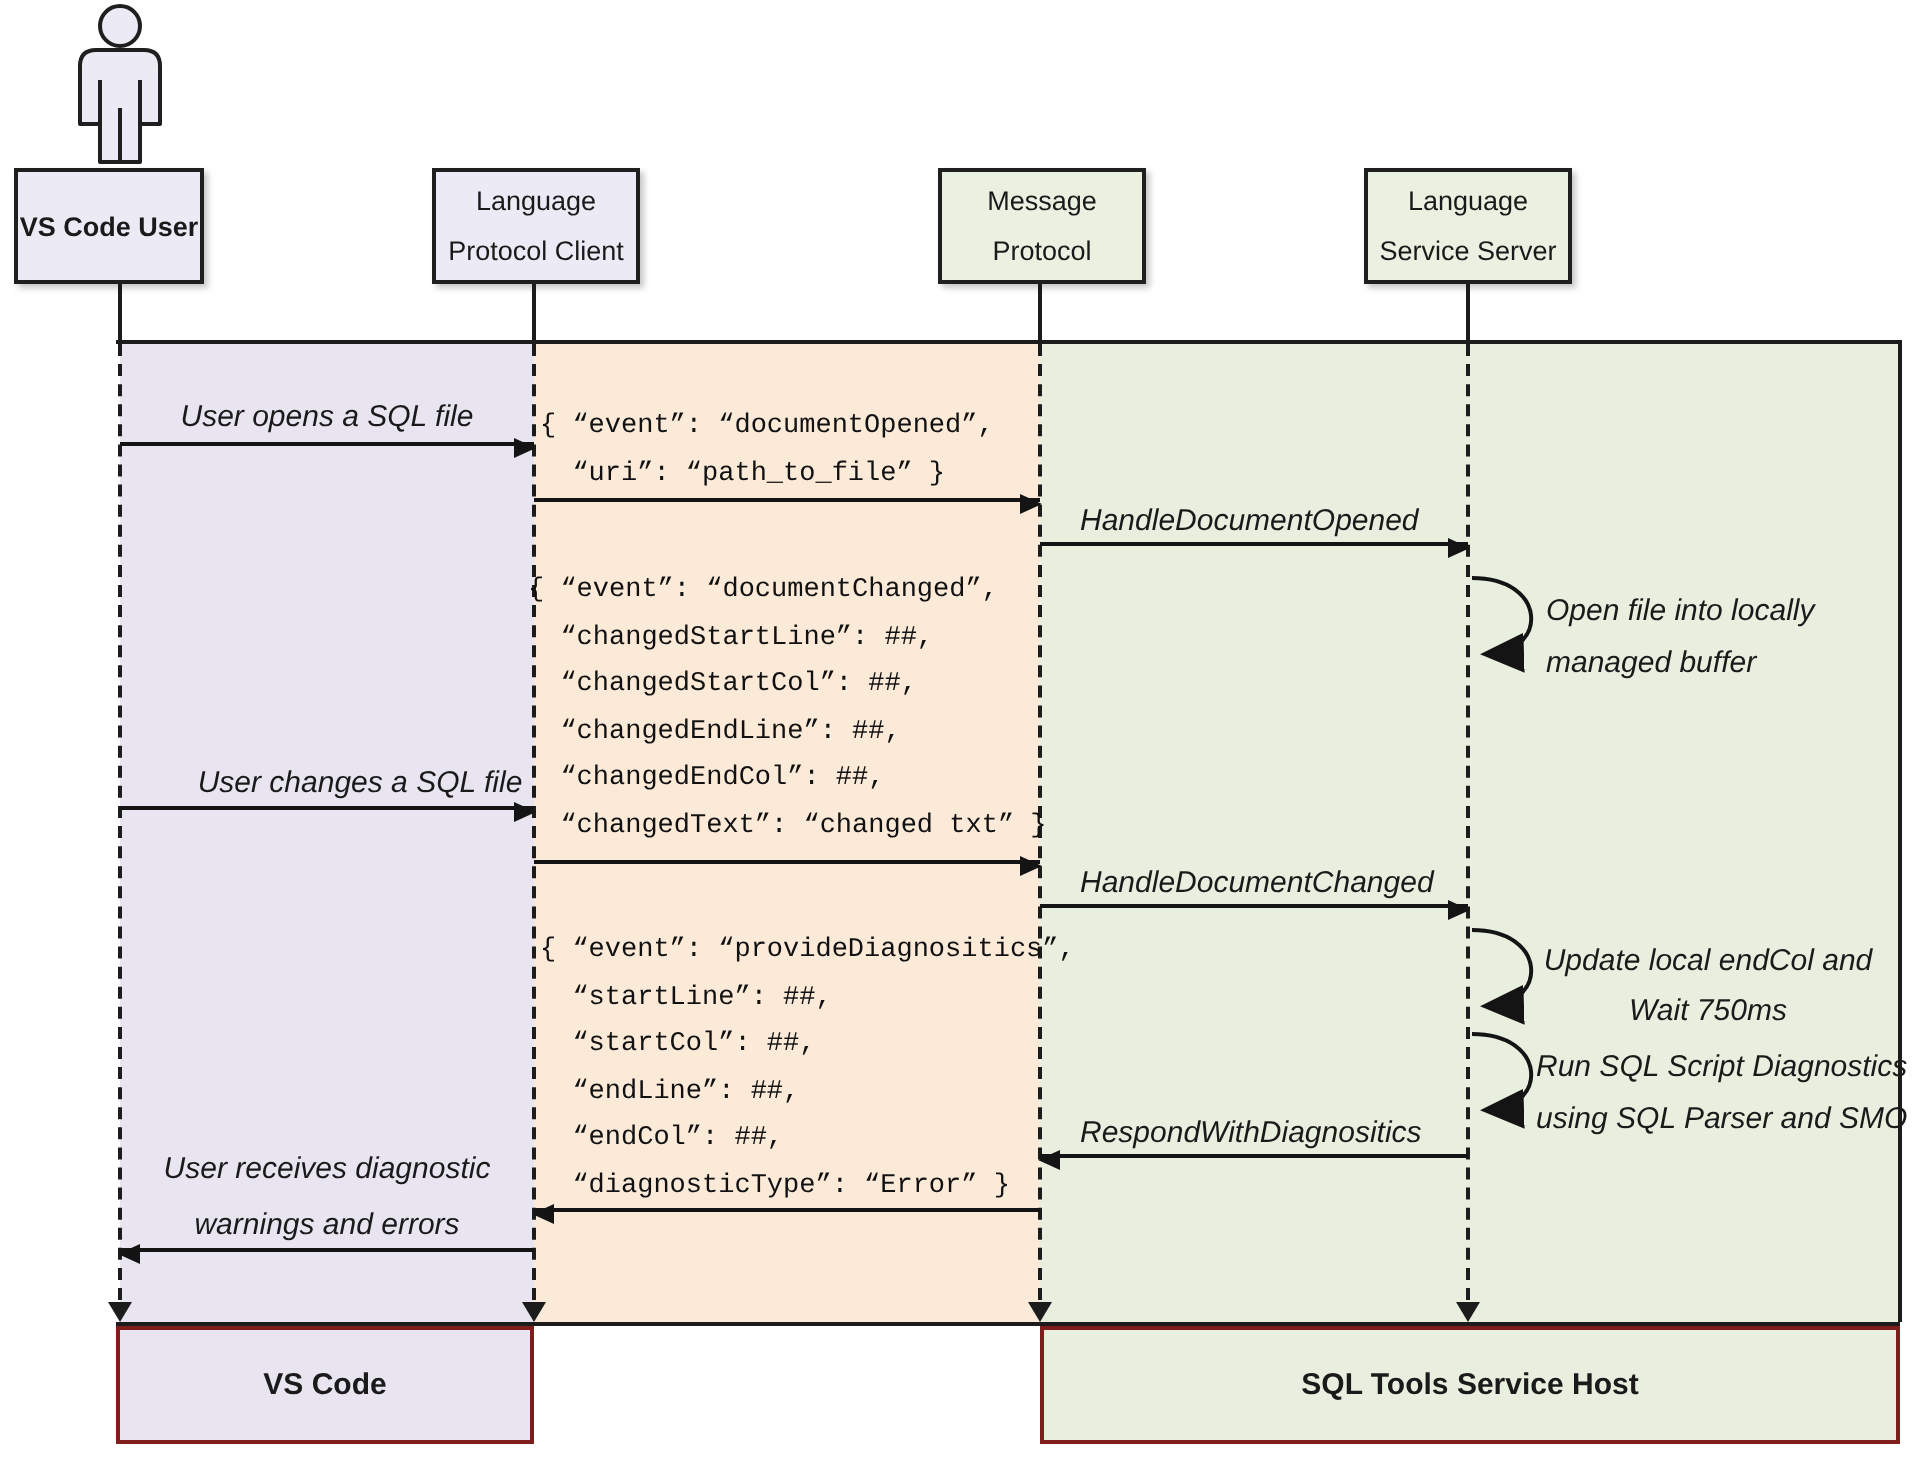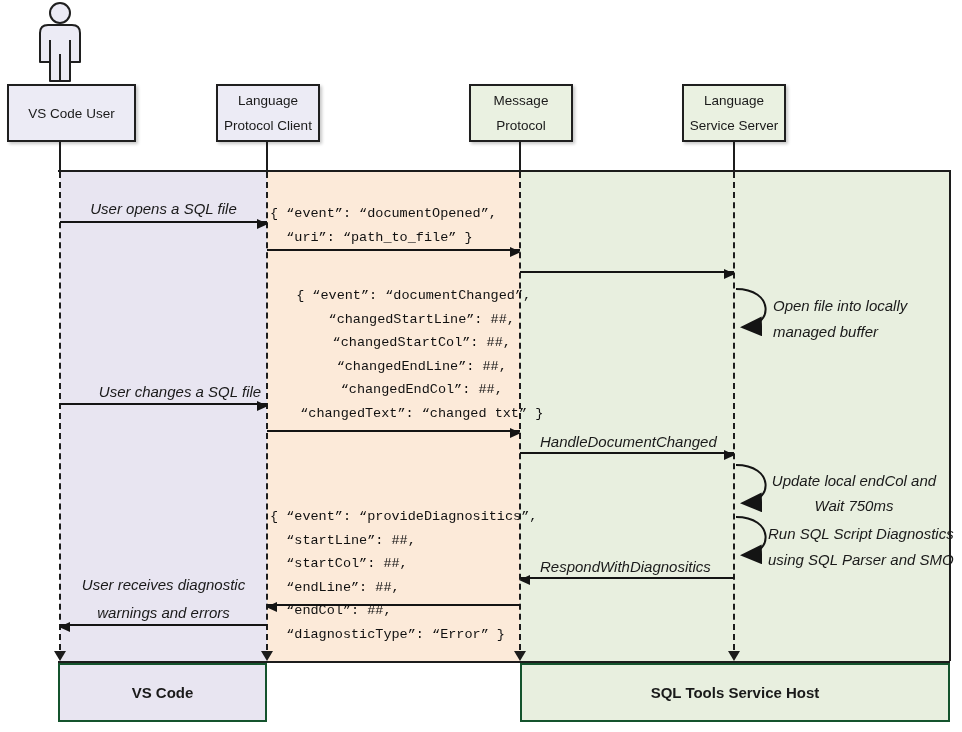--- a/index.html
+++ b/index.html
@@ -50,38 +50,38 @@
     position:absolute;font-family:"Liberation Mono",monospace;font-size:13.5px;
     line-height:23.5px;white-space:pre;color:#111;
   }
   .note{
     position:absolute;font-size:15px;font-style:italic;white-space:pre;line-height:26px;
   }
   .note.centered{text-align:center;line-height:25px;}
   
   .lanebox{
     position:absolute;top:663px;height:59px;box-sizing:border-box;
-    border:2px solid #14532d;display:flex;align-items:center;justify-content:center;
+    border:2px solid #7f1d1d;display:flex;align-items:center;justify-content:center;
     font-weight:bold;font-size:15px;
   }
   .loops-svg{position:absolute;left:0;top:0;pointer-events:none;}
   .actor-svg{position:absolute;pointer-events:none;}
 </style>
 </head>
 <body>
 
 <div id="canvas">
 
   <svg class="actor-svg" style="left:24px;top:0;" width="72" height="84" viewBox="0 0 72 84">
     <circle cx="36" cy="13" r="10" fill="#ecebf5" stroke="#1f1f1f" stroke-width="2"></circle>
     <path d="M16,62 L16,33 Q16,25 24,25 L48,25 Q56,25 56,33 L56,62 L46,62 L46,81 L26,81 L26,62 Z" fill="#ecebf5" stroke="#1f1f1f" stroke-width="2" stroke-linejoin="round"></path>
     <path d="M26,40 L26,62 M46,40 L46,62 M36,54 L36,81" fill="none" stroke="#1f1f1f" stroke-width="2"></path>
   </svg>
 
-  <div class="topbox fill-lav" style="left:7px;top:84px;width:129px;">
+  <div class="topbox fill-lav" style="left:7px;top:84px;width:95px;font-weight:bold;">
     <span>VS Code User</span>
   </div>
   <div class="topbox fill-lav" style="left:216px;top:84px;width:104px;">
     <span>Language</span>
     <span>Protocol Client</span>
   </div>
   <div class="topbox fill-grn" style="left:469px;top:84px;width:104px;">
     <span>Message</span>
     <span>Protocol</span>
   </div>
@@ -129,35 +129,36 @@
       </marker>
     </defs>
     <path d="M736,289 C774,289 774,326 744,327" fill="none" stroke="#141414" stroke-width="2" marker-end="url(#mh)"></path>
     <path d="M736,465 C774,465 774,502 744,503" fill="none" stroke="#141414" stroke-width="2" marker-end="url(#mh)"></path>
     <path d="M736,517 C774,517 774,554 744,555" fill="none" stroke="#141414" stroke-width="2" marker-end="url(#mh)"></path>
   </svg>
 
   <div class="msg-label centered" style="left:60px;top:200px;width:207px;">User opens a SQL file</div>
   <div class="code" style="left:270px;top:202px;">{ “event”: “documentOpened”,
   “uri”: “path_to_file” }</div>
+  <div class="msg-label" style="left:540px;top:252px;">HandleDocumentOpened</div>
   <div class="note" style="left:773px;top:293px;">Open file into locally
 managed buffer</div>
-  <div class="code" style="left:284px;top:284px;text-align:center;">{ “event”: “documentChanged”,
+  <div class="code" style="left:264px;top:284px;">{ “event”: “documentChanged”,
   “changedStartLine”: ##,
   “changedStartCol”: ##,
   “changedEndLine”: ##,
   “changedEndCol”: ##,
   “changedText”: “changed txt” }</div>
   <div class="msg-label centered" style="left:60px;top:383px;width:240px;">User changes a SQL file</div>
   <div class="msg-label" style="left:540px;top:433px;">HandleDocumentChanged</div>
   <div class="note centered" style="left:771px;top:468px;width:166px;">Update local endCol and
 Wait 750ms</div>
   <div class="note" style="left:768px;top:521px;">Run SQL Script Diagnostics
 using SQL Parser and SMO</div>
-  <div class="code" style="left:270px;top:464px;margin-top:41px;">{ “event”: “provideDiagnositics”,
+  <div class="code" style="left:270px;top:464px;">{ “event”: “provideDiagnositics”,
   “startLine”: ##,
   “startCol”: ##,
   “endLine”: ##,
   “endCol”: ##,
   “diagnosticType”: “Error” }</div>
   <div class="msg-label" style="left:540px;top:558px;">RespondWithDiagnositics</div>
   <div class="msg-label centered" style="left:60px;top:571px;width:207px;line-height:28px;">User receives diagnostic
 warnings and errors</div>
 
   <div class="lanebox" style="left:58px;width:209px;background:var(--lavender,#e8e5f1);">

